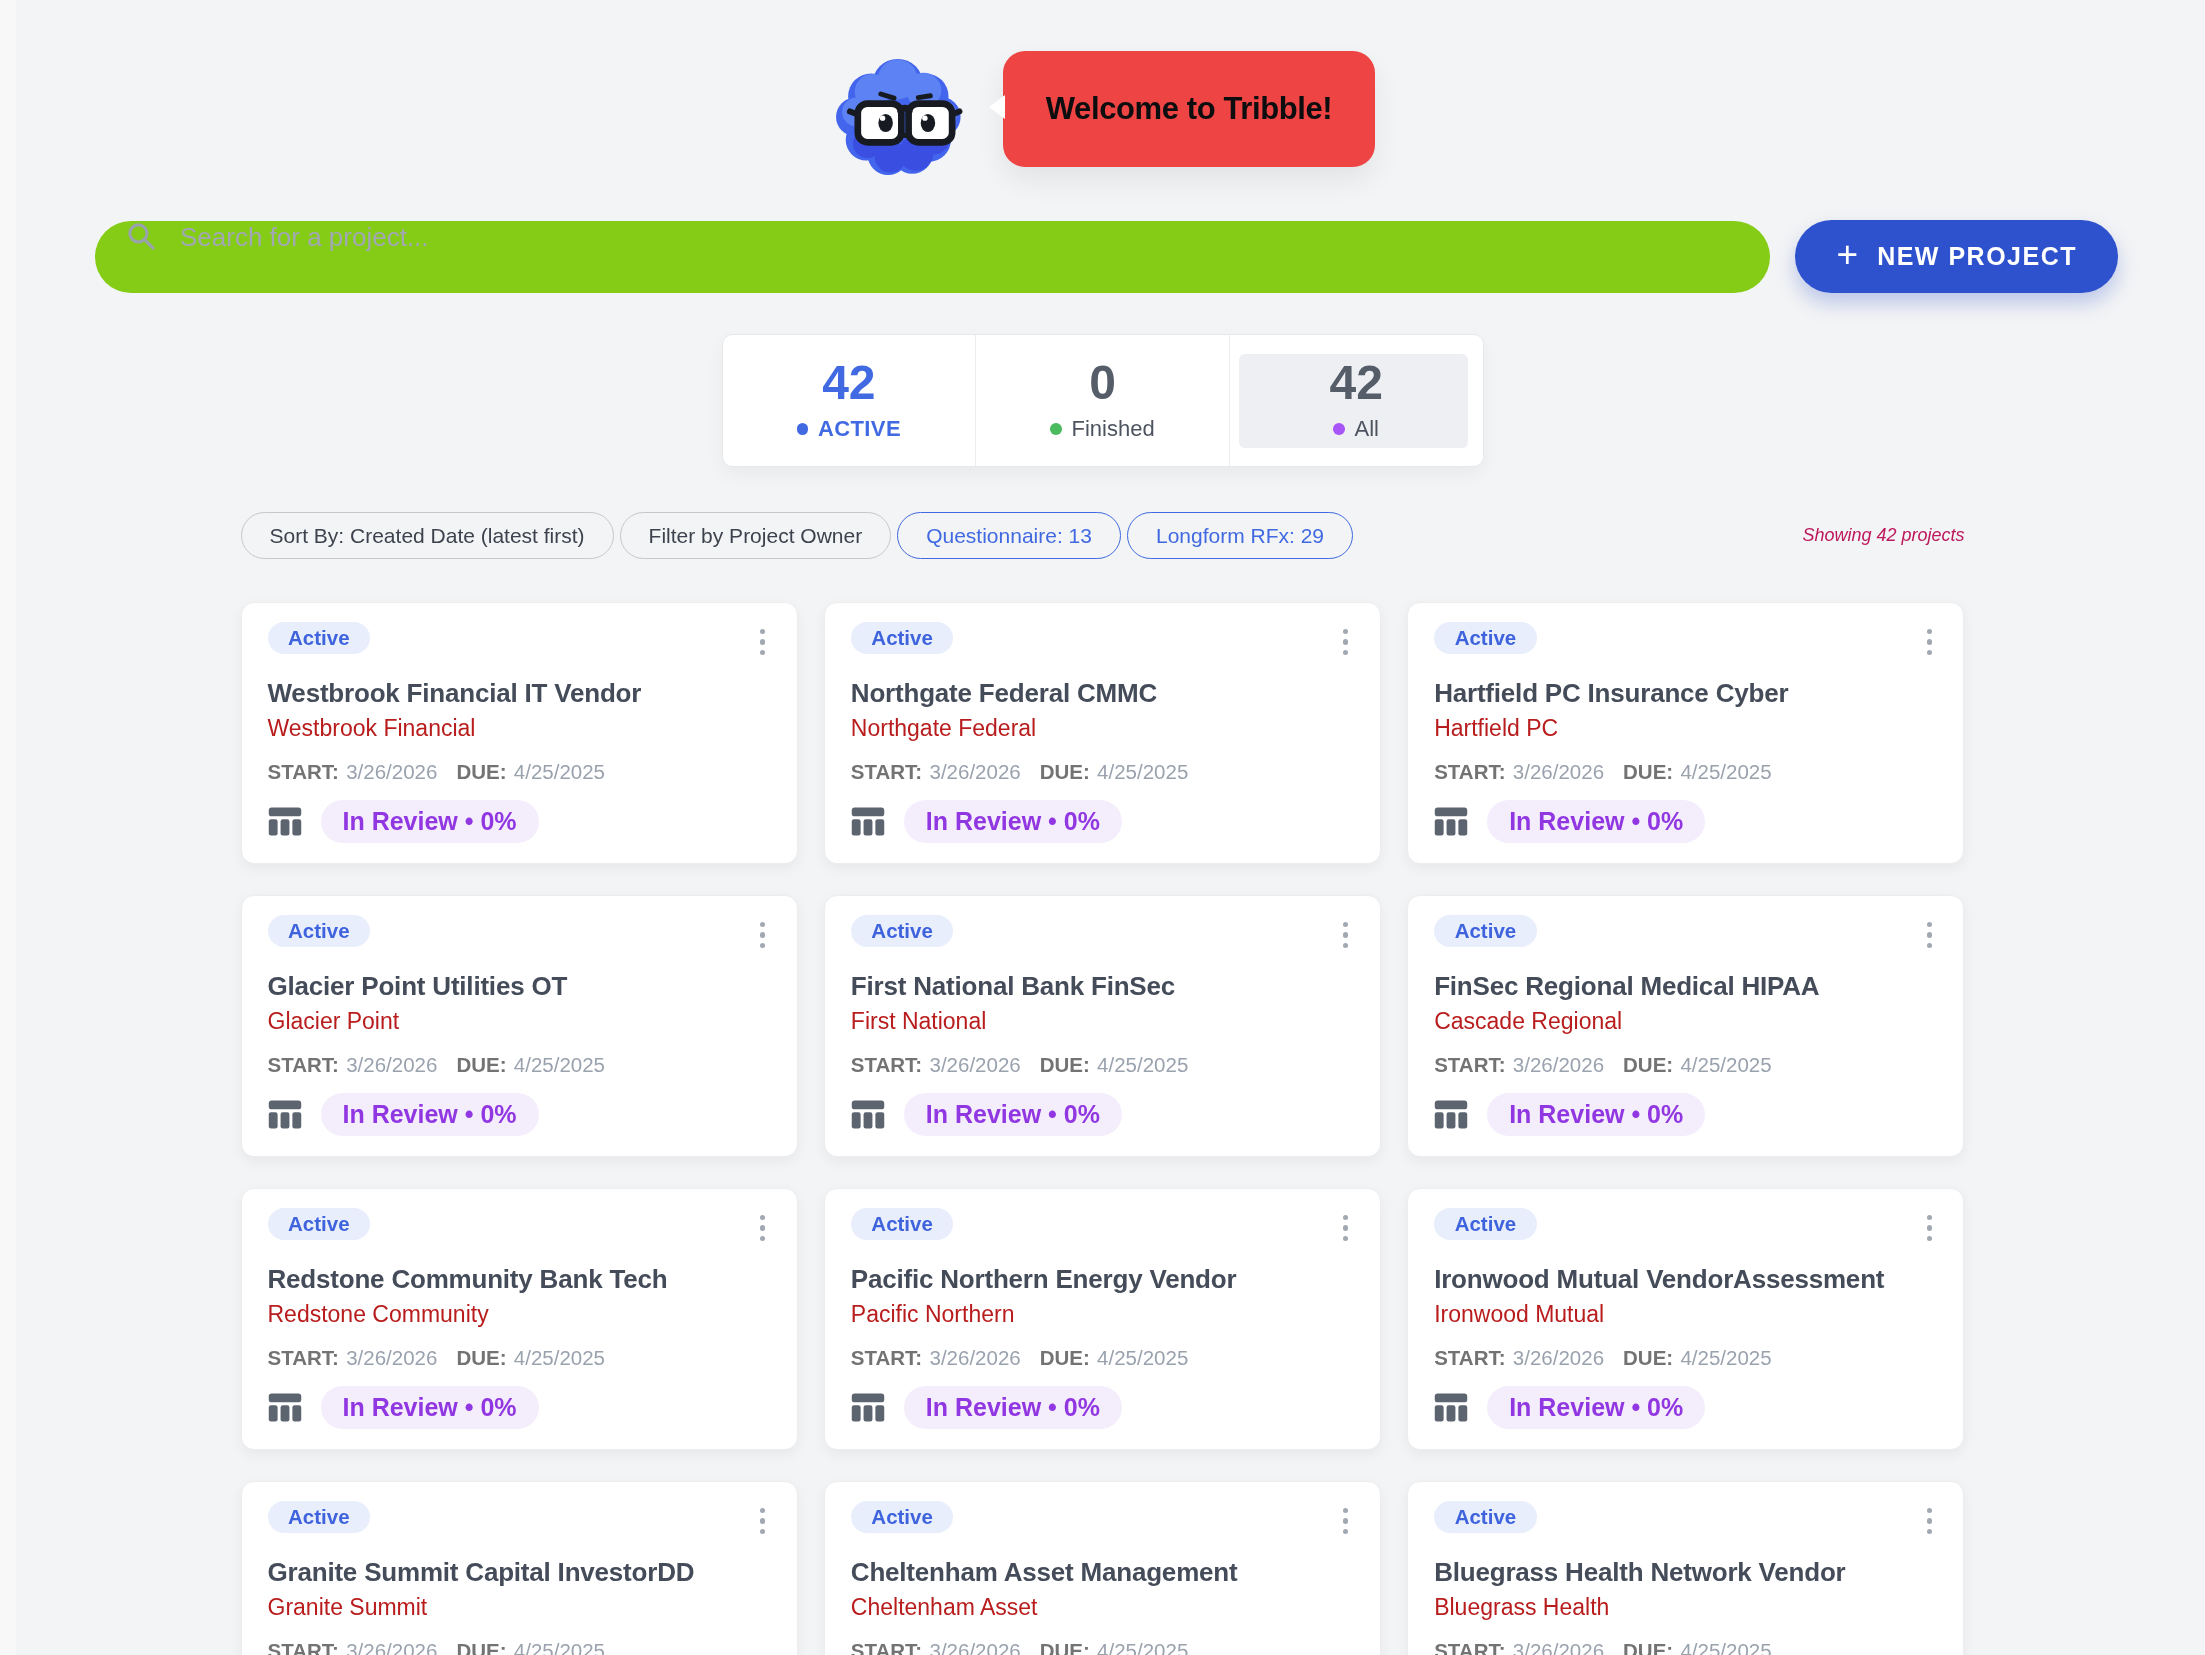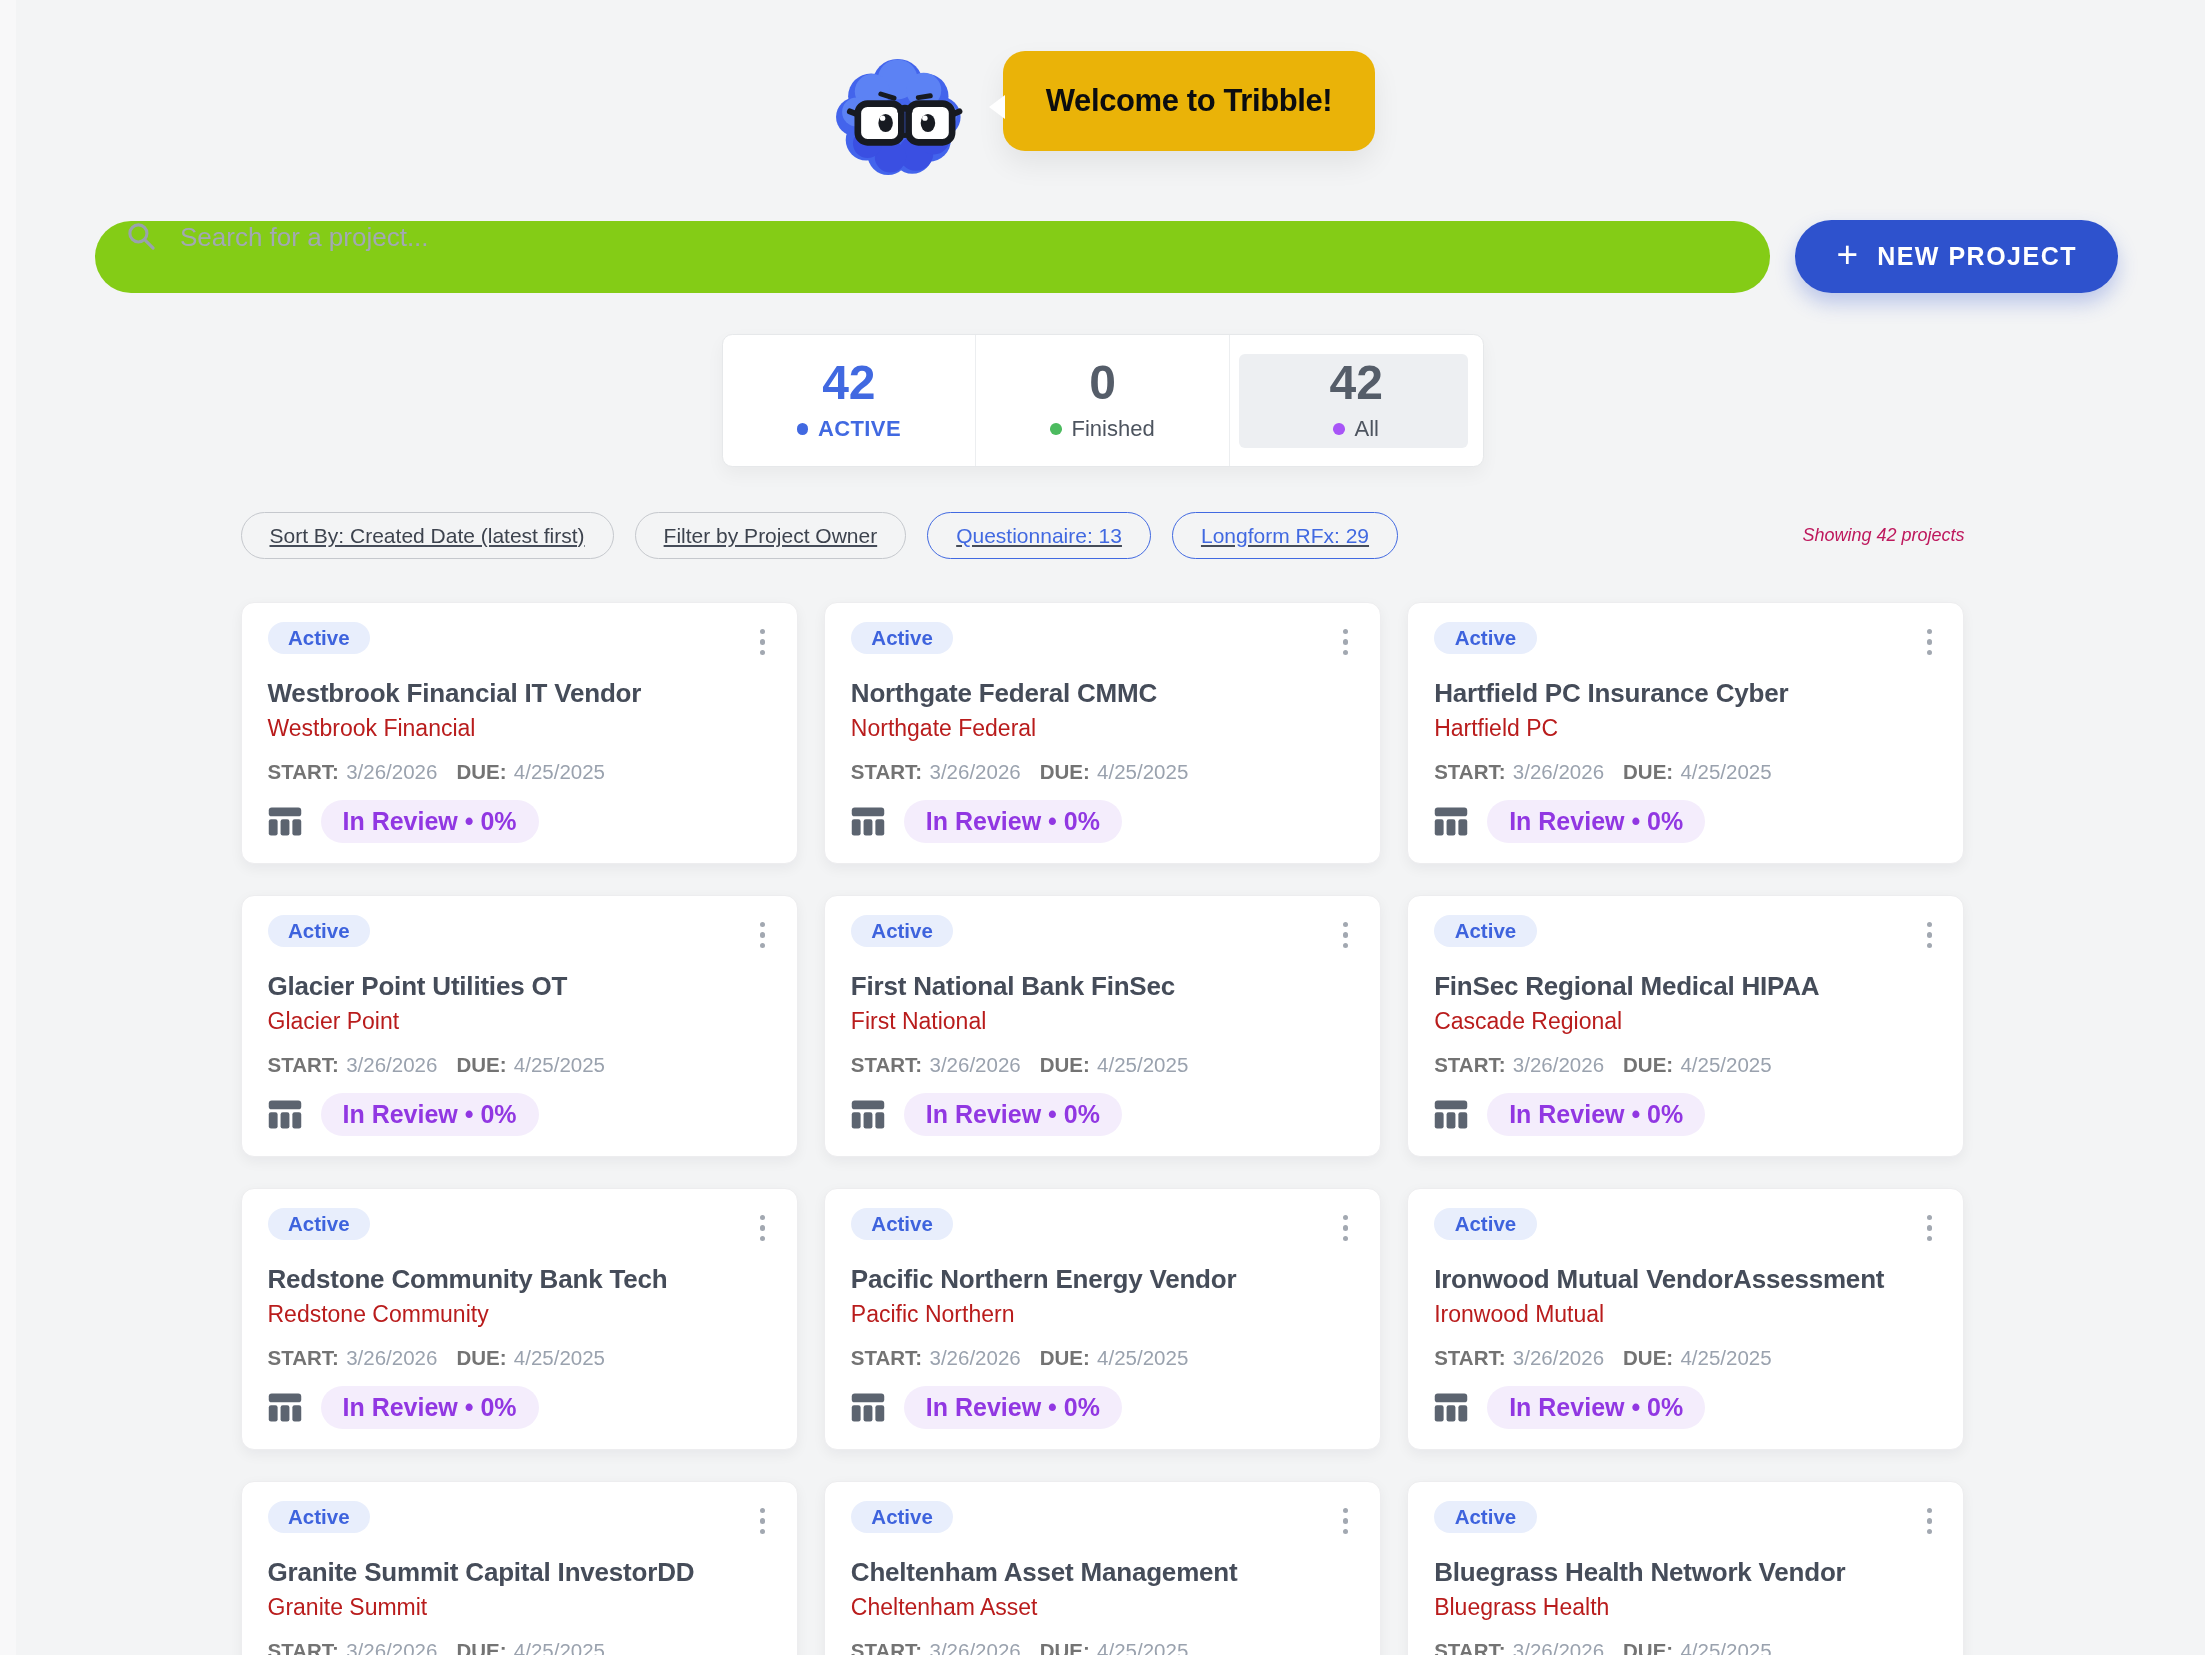--- a/index.html
+++ b/index.html
@@ -19,21 +19,21 @@
     width:2205px;height:1655px;overflow:hidden;position:relative;
     background:var(--page-bg);
     font-family:"Liberation Sans", sans-serif;
     color:#454c59;
   }
   .left-edge{position:absolute;left:0;top:0;width:16px;height:100%;background:#f8f8f9;}
 
   
   .hero{height:185px;padding-top:44px;display:flex;justify-content:center;align-items:flex-start;}
   .mascot svg{width:133px;height:141px;display:block;}
-  .bubble{position:relative;margin-left:40px;margin-top:7.3px;height:100px;background:#eab308;
+  .bubble{position:relative;margin-left:40px;margin-top:7.3px;height:116px;background:#ef4444;
     border-radius:22px;padding:0 43px;display:flex;align-items:center;
     box-shadow:0 13px 29px rgba(0,0,0,.07);}
   .bubble-tail{position:absolute;left:-14px;top:44px;width:0;height:0;
     border-top:12.5px solid transparent;border-bottom:12.5px solid transparent;border-right:16px solid #fff;}
   .bubble-text{font-size:31px;font-weight:800;color:#0c0d0f;letter-spacing:-0.4px;white-space:nowrap;}
 
   
   .search-row{display:flex;align-items:center;gap:25px;margin:35px 87px 0 95px;}
   .searchbox{flex:1;height:72px;background:#84cc16;border-radius:36px;display:flex;align-items:flex-start;
     padding:0 31px;gap:21px;}
@@ -59,21 +59,21 @@
   .stat-label{display:flex;align-items:center;gap:9.5px;font-size:22px;color:#4d545f;}
   .seg-active .stat-label{color:var(--accent-blue-bright);font-weight:700;letter-spacing:0.4px;}
   .dot{width:11.7px;height:11.7px;border-radius:50%;}
   .dot-active{background:var(--accent-blue-bright);}
   .dot-finished{background:var(--finished-dot);}
   .dot-all{background:var(--all-dot);}
 
   
   .content{width:1724px;margin:45px auto 0;}
   .filters-row{display:flex;align-items:center;justify-content:space-between;}
-  .chips{display:flex;gap:21px;text-decoration:underline;}
+  .chips{display:flex;gap:6px;}
   .chip{height:47px;display:inline-flex;align-items:center;padding:0 28px;border-radius:23.5px;
     background:transparent;border:1.5px solid #c5c8cd;color:#3d434e;font-size:21px;
     font-family:"Liberation Sans", sans-serif;cursor:pointer;white-space:nowrap;}
   .chip.blue{border-color:var(--accent-blue-bright);color:var(--accent-blue-bright);}
   .showing{font-size:18px;font-style:italic;color:#be185d;}
 
   
   .cards{margin-top:43px;display:grid;grid-template-columns:repeat(3,1fr);gap:31px 26px;}
   .card{background:#fff;border:0.7px solid #ededef;border-radius:13px;height:262px;
     padding:19px 26px 20.5px;display:flex;flex-direction:column;box-shadow:0 4.4px 13px rgba(15,23,42,.05);cursor:pointer;}

